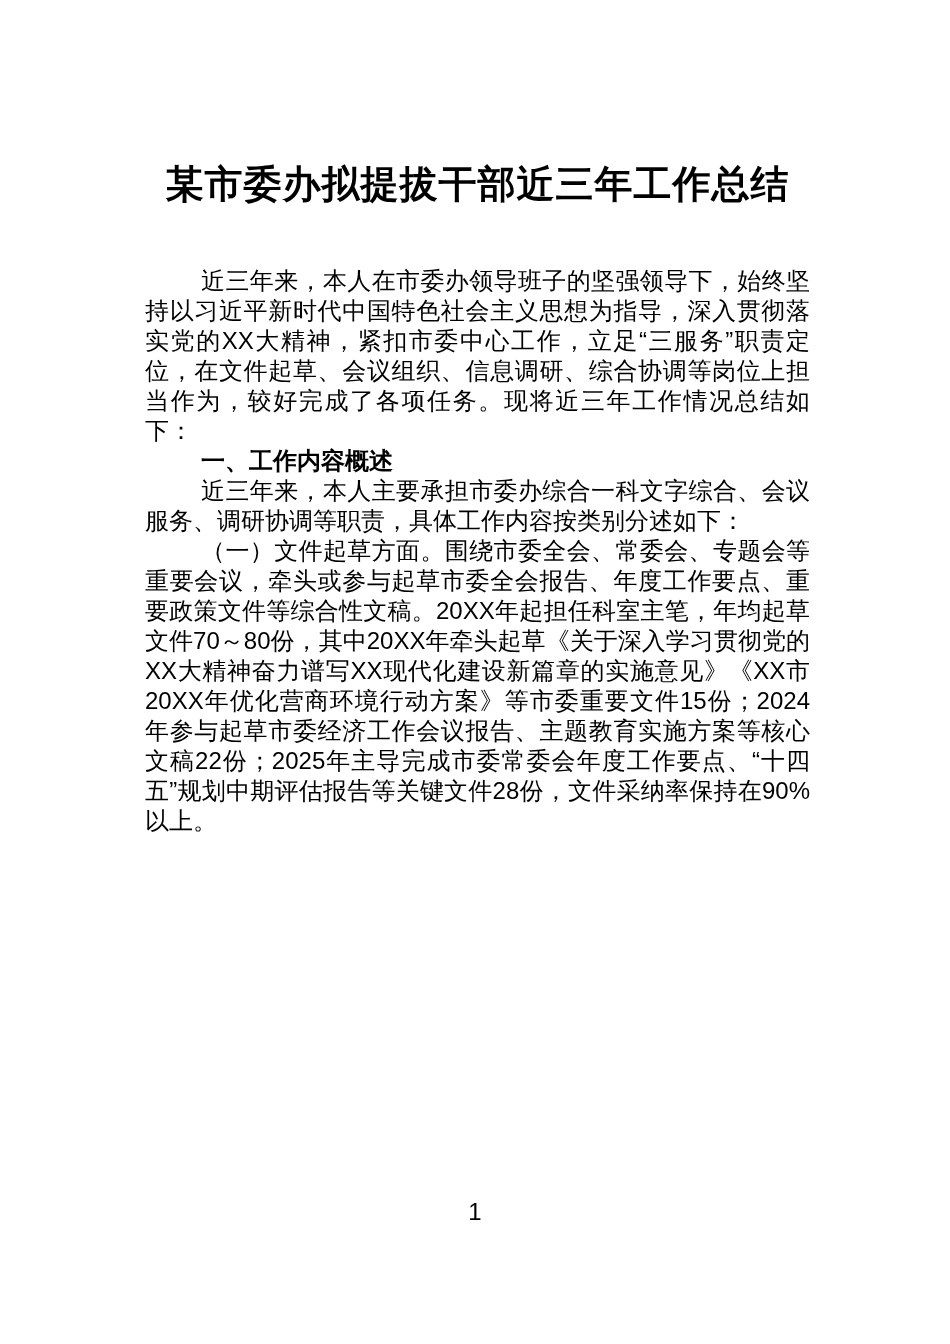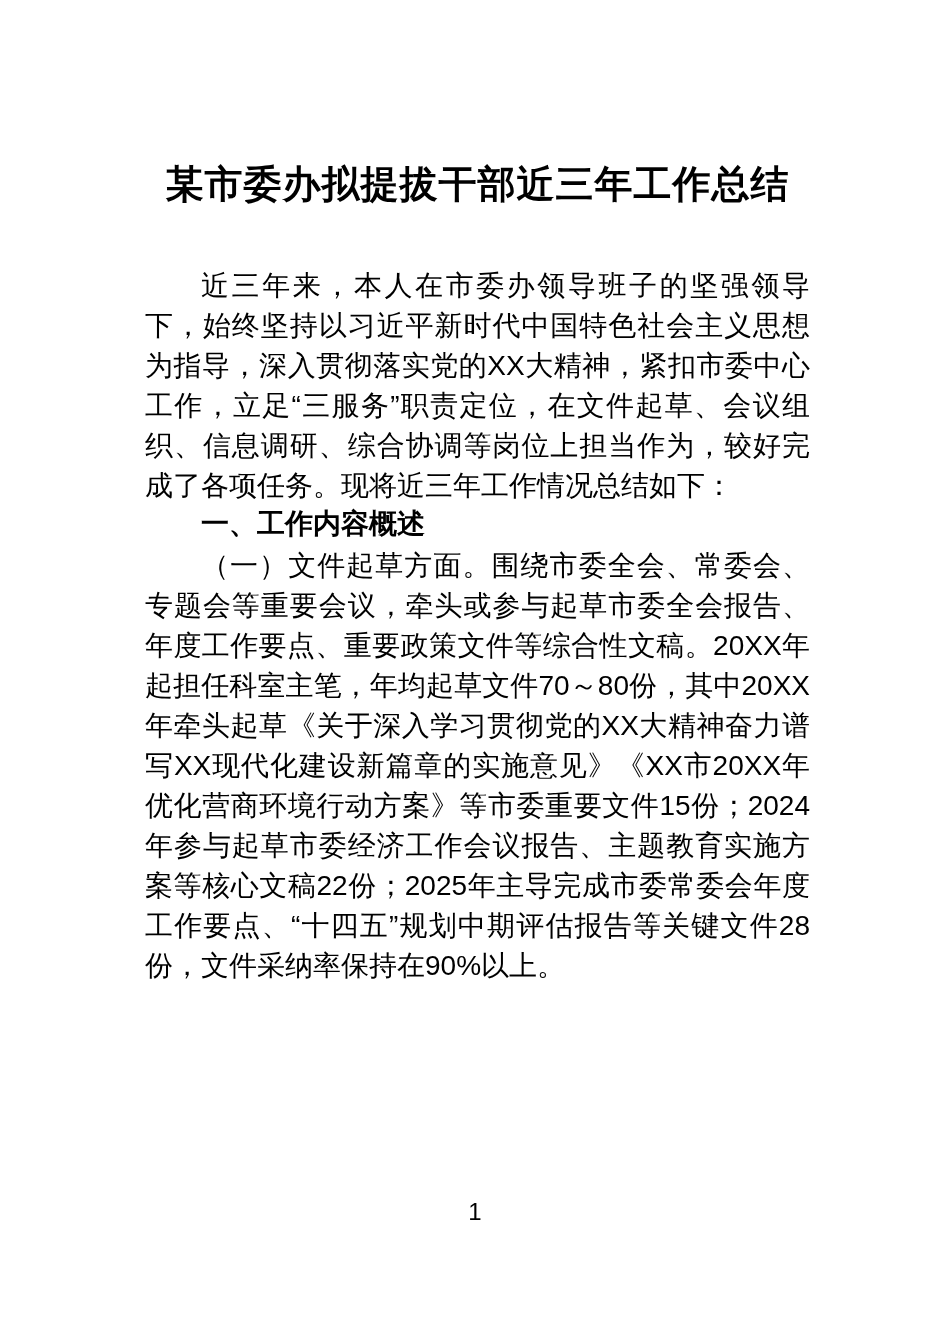--- a/index.html
+++ b/index.html
@@ -26,31 +26,30 @@
     font-size: 38px;
     font-weight: bold;
     text-align: center;
     color: #000000;
     letter-spacing: 1px;
     margin-bottom: 58px;
     line-height: 1.2;
   }
 
   .para {
-    font-size: 28px;
-    line-height: 40px;
+    font-size: 24px;
+    line-height: 30px;
     color: #000000;
     text-align: justify;
     text-justify: inter-ideograph;
     text-indent: 56px; 
   }
 
   .para.heading {
     font-weight: bold;
-    font-family: Liberation Mono, monospace;
   }
 
   .page-number {
     position: absolute;
     bottom: 118px;
     left: 0;
     width: 100%;
     text-align: center;
     font-size: 24px;
     color: #000000;
@@ -61,20 +60,21 @@
 
 <div class="page">
   <div class="content">
 
     <h1 class="doc-title">某市委办拟提拔干部近三年工作总结</h1>
 
     <p class="para">近三年来，本人在市委办领导班子的坚强领导下，始终坚持以习近平新时代中国特色社会主义思想为指导，深入贯彻落实党的XX大精神，紧扣市委中心工作，立足“三服务”职责定位，在文件起草、会议组织、信息调研、综合协调等岗位上担当作为，较好完成了各项任务。现将近三年工作情况总结如下：</p>
 
     <p class="para heading">一、工作内容概述</p>
 
+    <p class="para">近三年来，本人主要承担市委办综合一科文字综合、会议服务、调研协调等职责，具体工作内容按类别分述如下：</p>
 
     <p class="para">（一）文件起草方面。围绕市委全会、常委会、专题会等重要会议，牵头或参与起草市委全会报告、年度工作要点、重要政策文件等综合性文稿。20XX年起担任科室主笔，年均起草文件70～80份，其中20XX年牵头起草《关于深入学习贯彻党的XX大精神奋力谱写XX现代化建设新篇章的实施意见》《XX市20XX年优化营商环境行动方案》等市委重要文件15份；2024年参与起草市委经济工作会议报告、主题教育实施方案等核心文稿22份；2025年主导完成市委常委会年度工作要点、“十四五”规划中期评估报告等关键文件28份，文件采纳率保持在90%以上。</p>
 
 
   </div>
 
   <div class="page-number">1</div>
 </div>
 
 </body></html>

